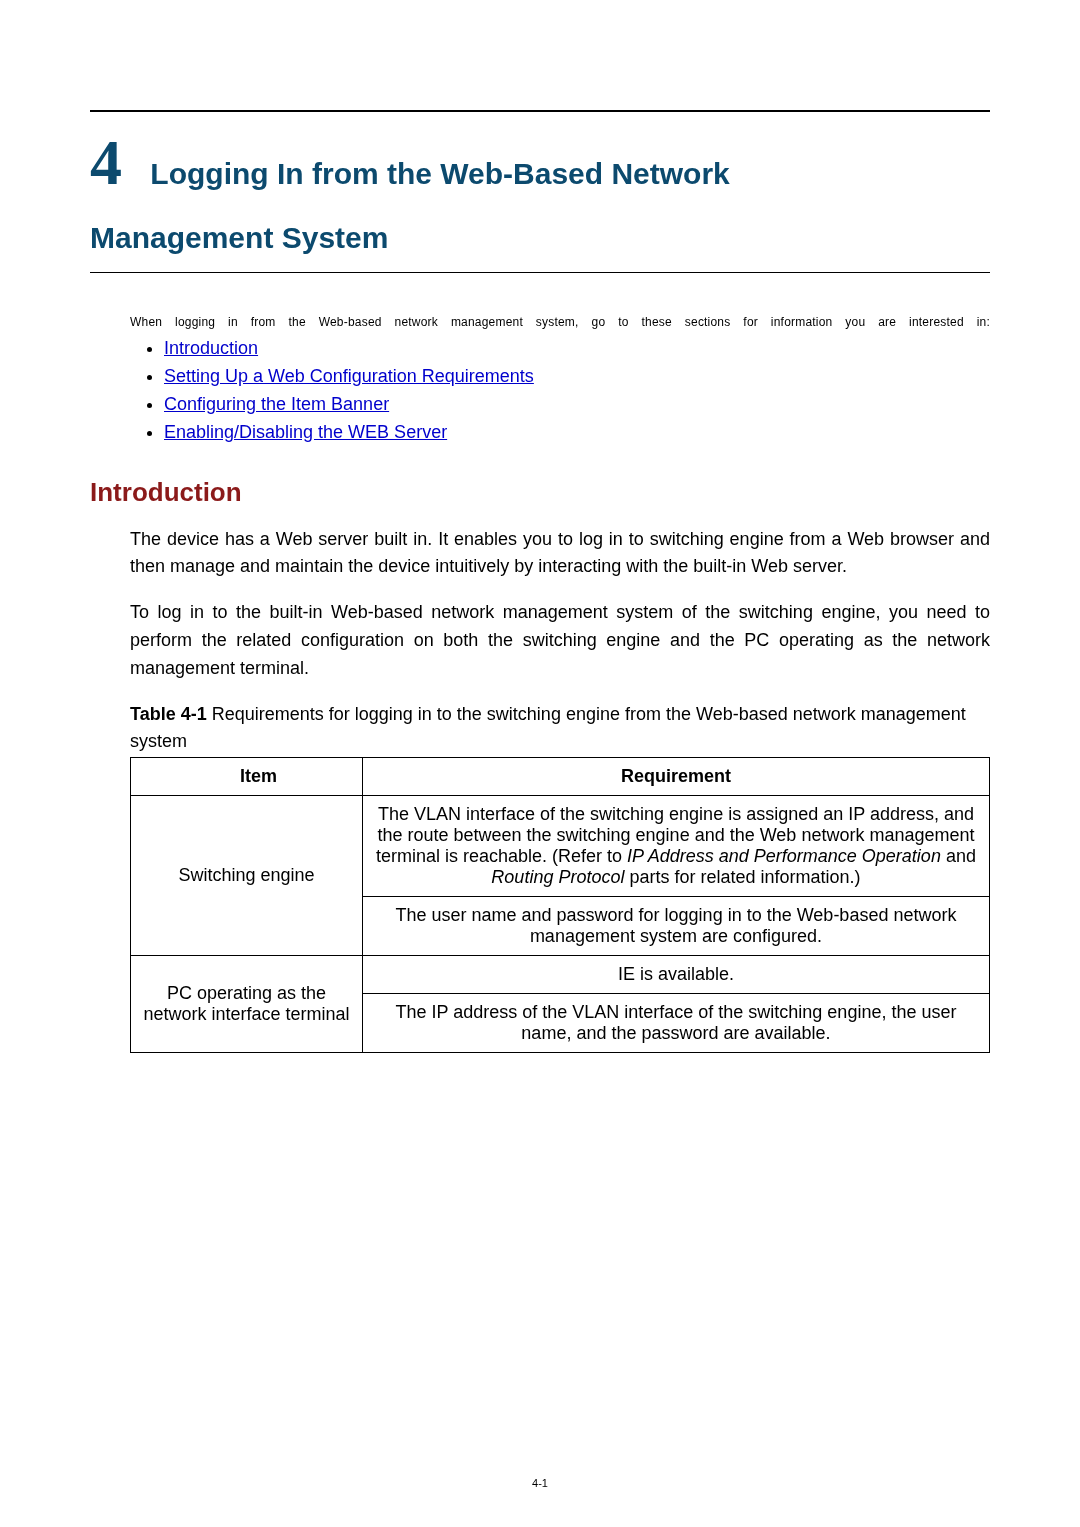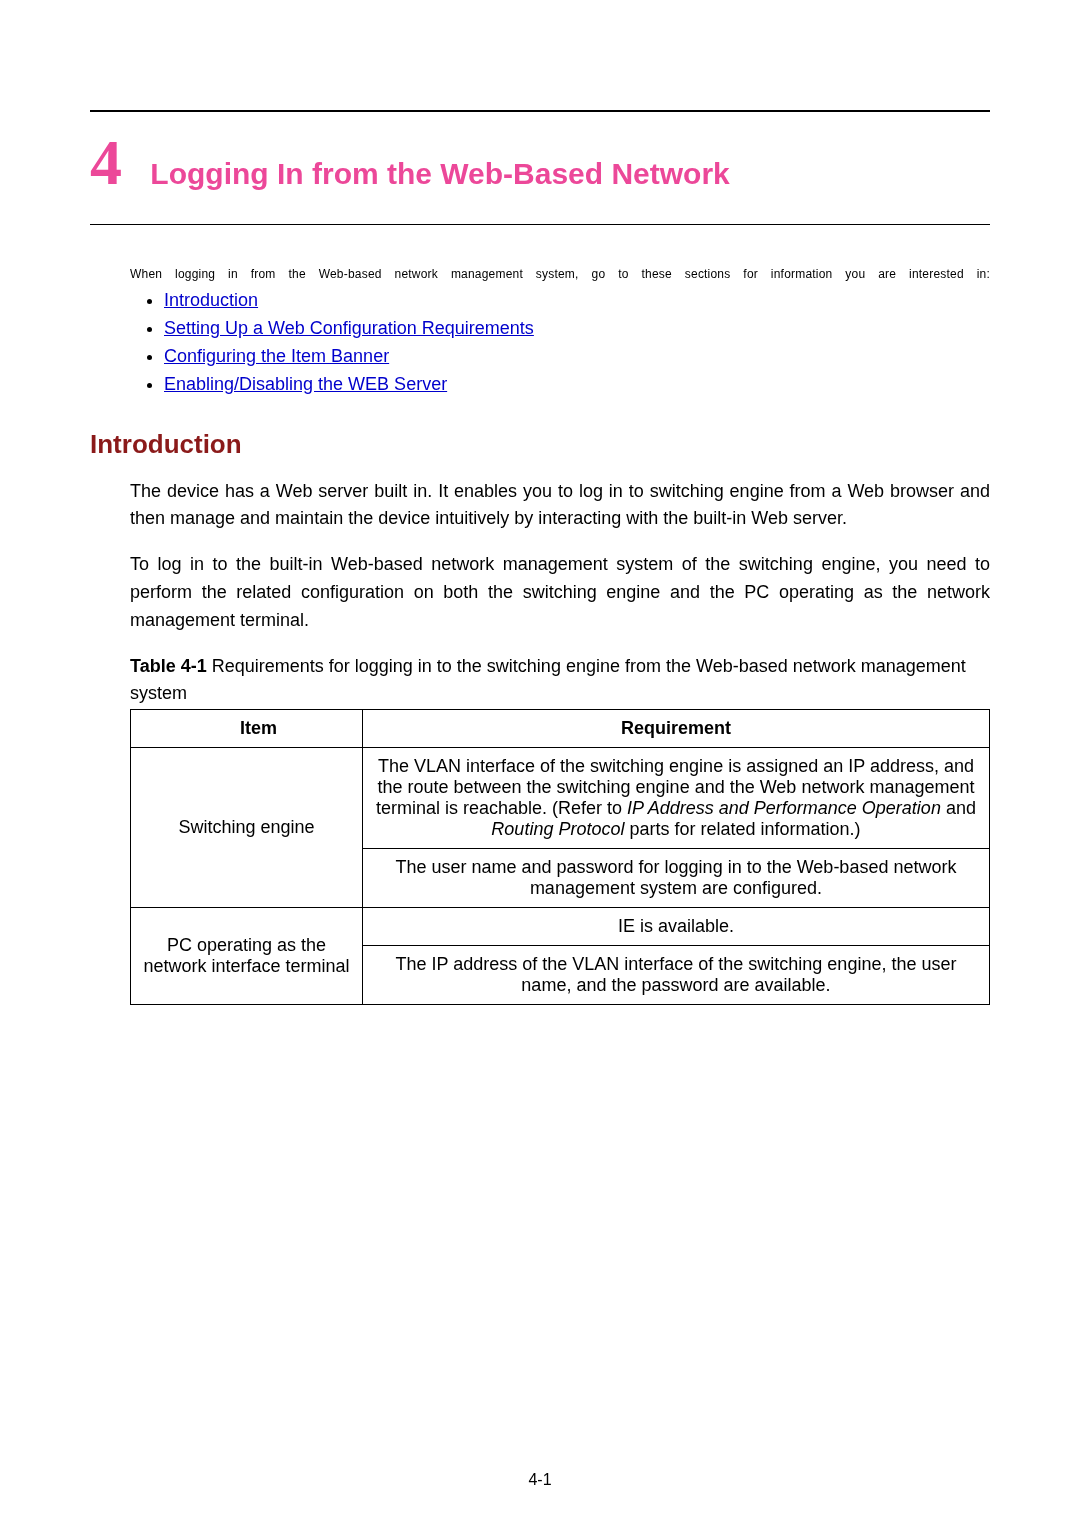--- a/index.html
+++ b/index.html
@@ -16,21 +16,21 @@
     padding: 110px 90px 60px 90px;
     box-sizing: border-box;
     height: 100%;
     position: relative;
   }
   .chapter-rule-top {
     border-top: 2px solid #000;
     margin-bottom: 0;
   }
   .chapter-title {
-    color: #ec4899;
+    color: #0c4a6e;
     font-weight: bold;
     font-size: 30px;
     line-height: 1.6;
     margin: 0 0 10px 0;
   }
   .chapter-number {
     font-family: "Times New Roman", Times, serif;
     font-size: 64px;
     font-weight: bold;
     vertical-align: baseline;
@@ -107,32 +107,33 @@
   }
   .italic {
     font-style: italic;
   }
   .page-number {
     position: absolute;
     bottom: 38px;
     left: 0;
     width: 100%;
     text-align: center;
-    font-size: 16px;
+    font-size: 11px;
   }
 </style>
 </head>
 <body>
 
 <div class="page">
 
   <div class="chapter-rule-top"></div>
   <h1 class="chapter-title">
     <span class="chapter-number">4</span>
     <span>Logging In from the Web-Based Network</span><br>
+    <span>Management System</span>
   </h1>
   <div class="chapter-rule-bottom"></div>
 
   <p class="intro-para" style="text-align-last:justify">When logging in from the Web-based network management system, go to these sections for information you are interested in:</p>
 
   <ul class="toc">
     <li><a class="doclink">Introduction</a></li>
     <li><a class="doclink">Setting Up a Web Configuration Requirements</a></li>
     <li><a class="doclink">Configuring the Item Banner</a></li>
     <li><a class="doclink">Enabling/Disabling the WEB Server</a></li>

